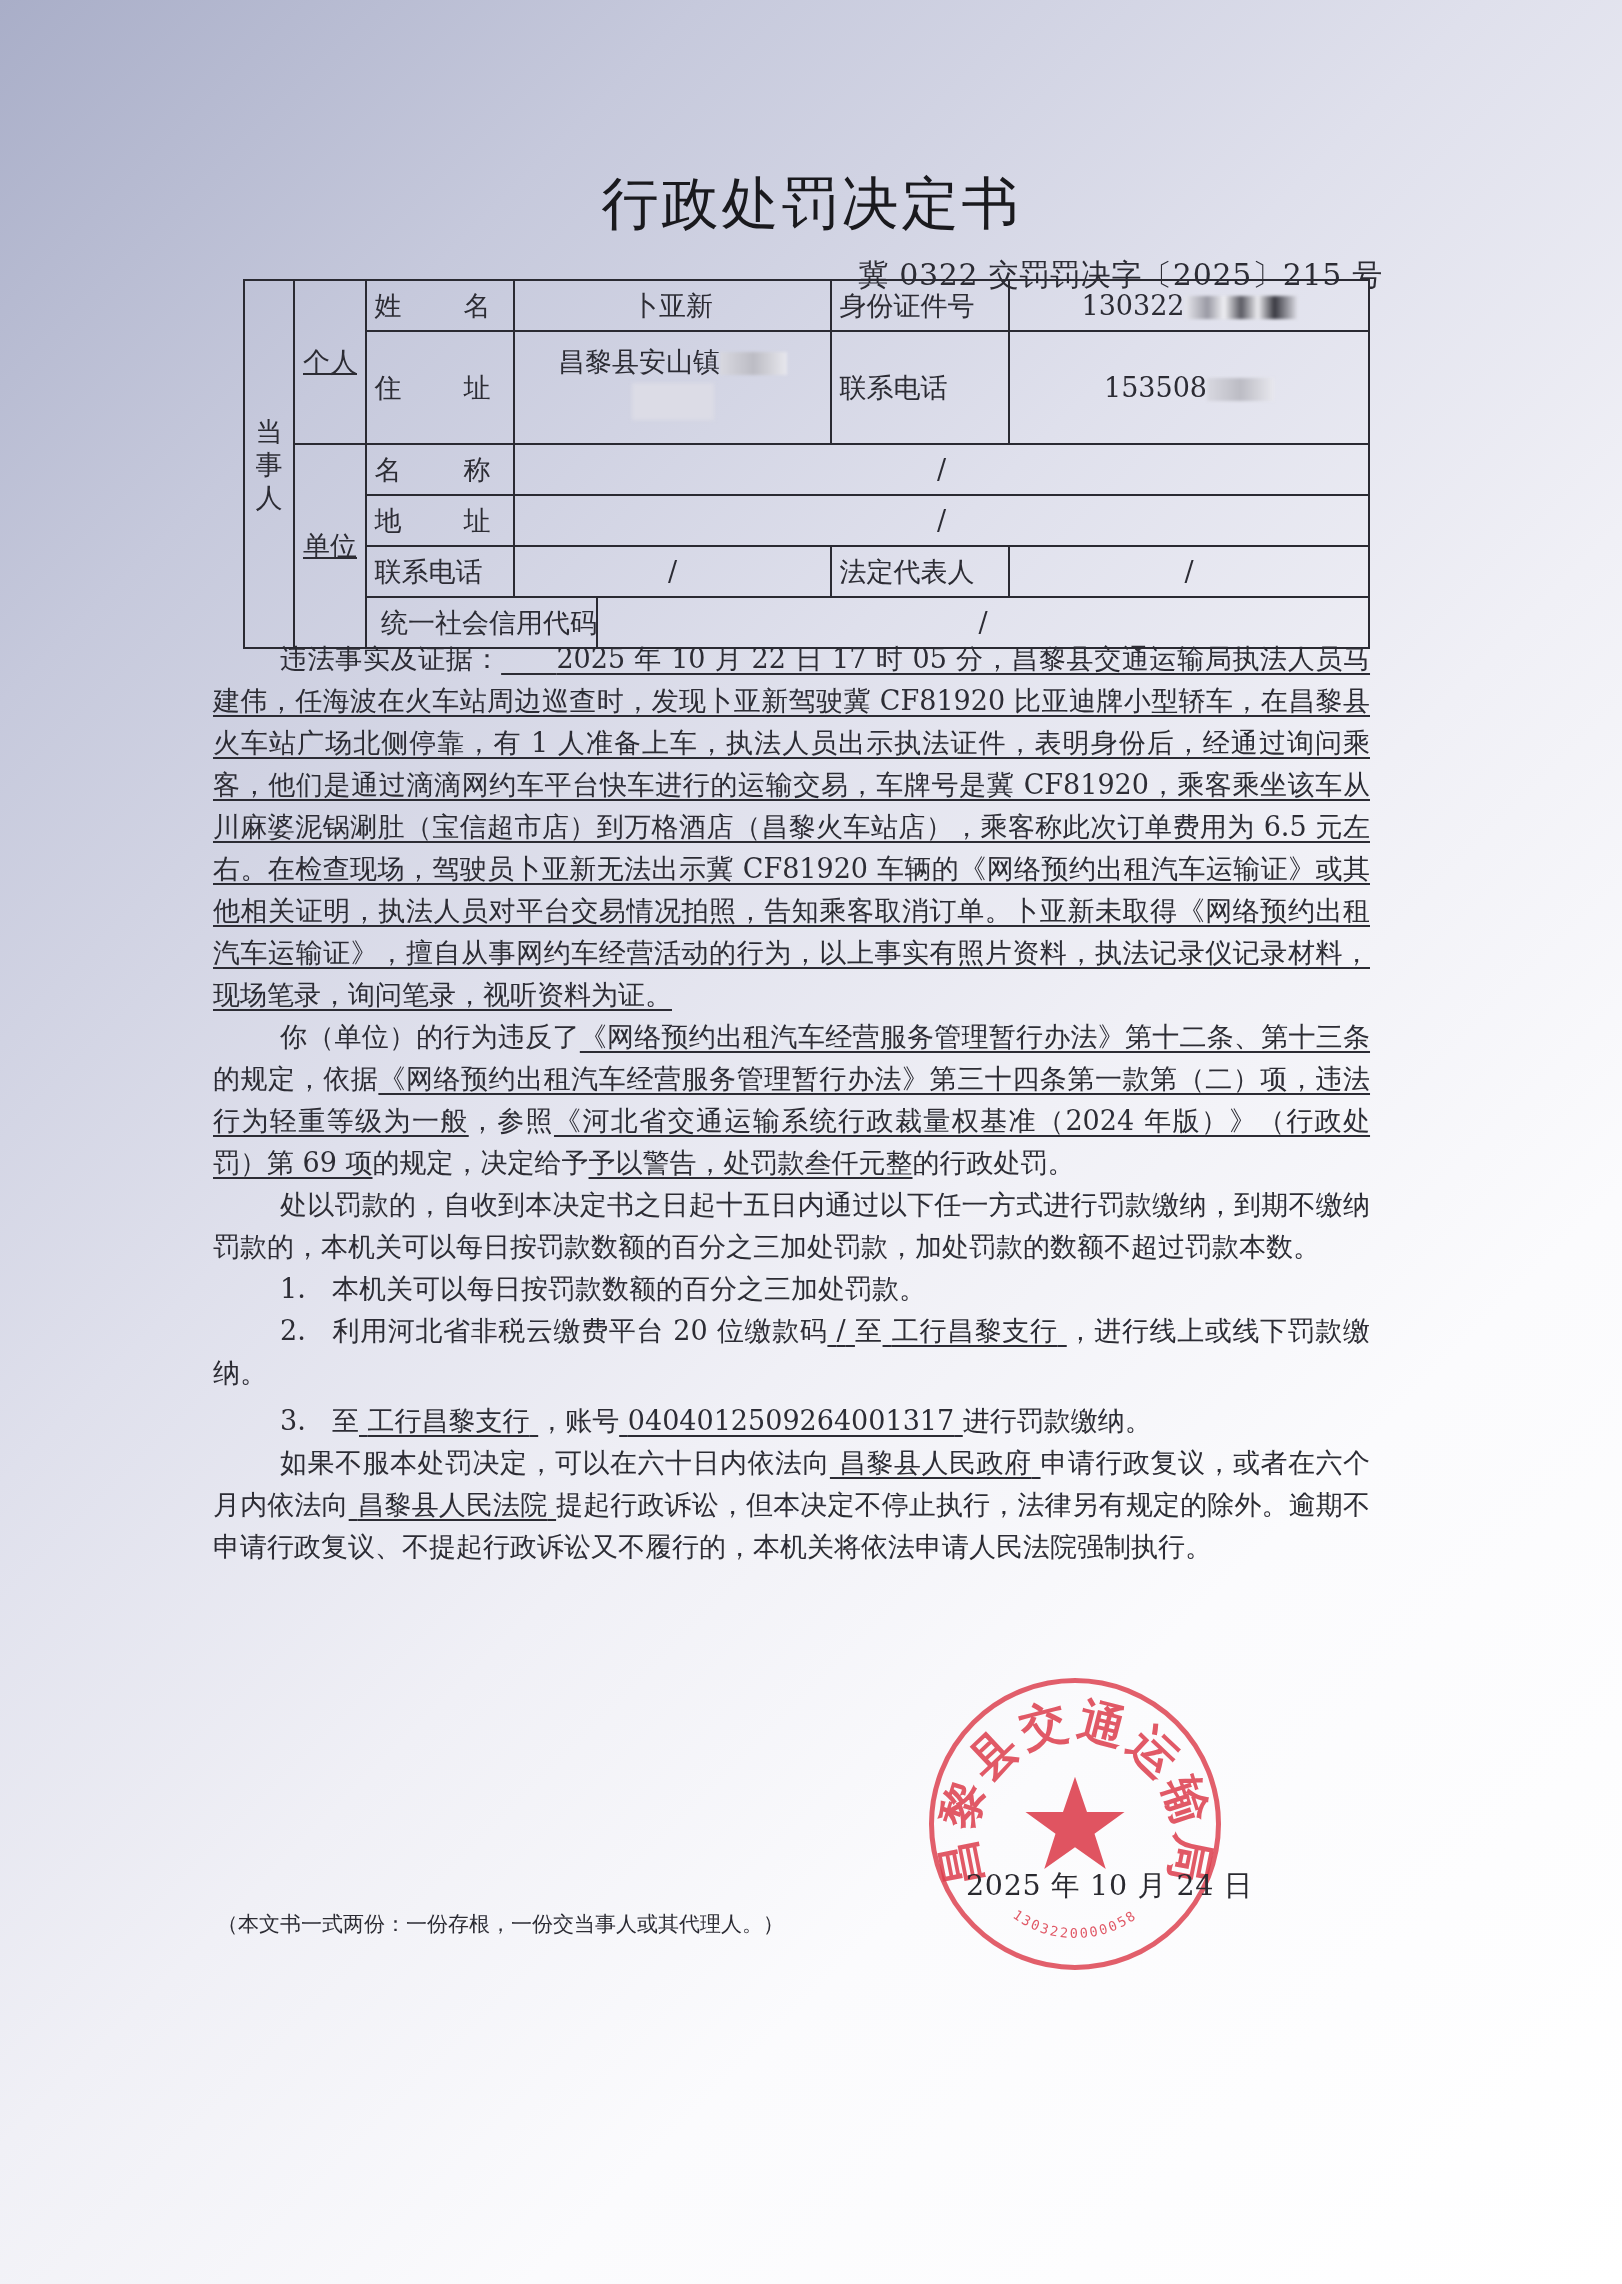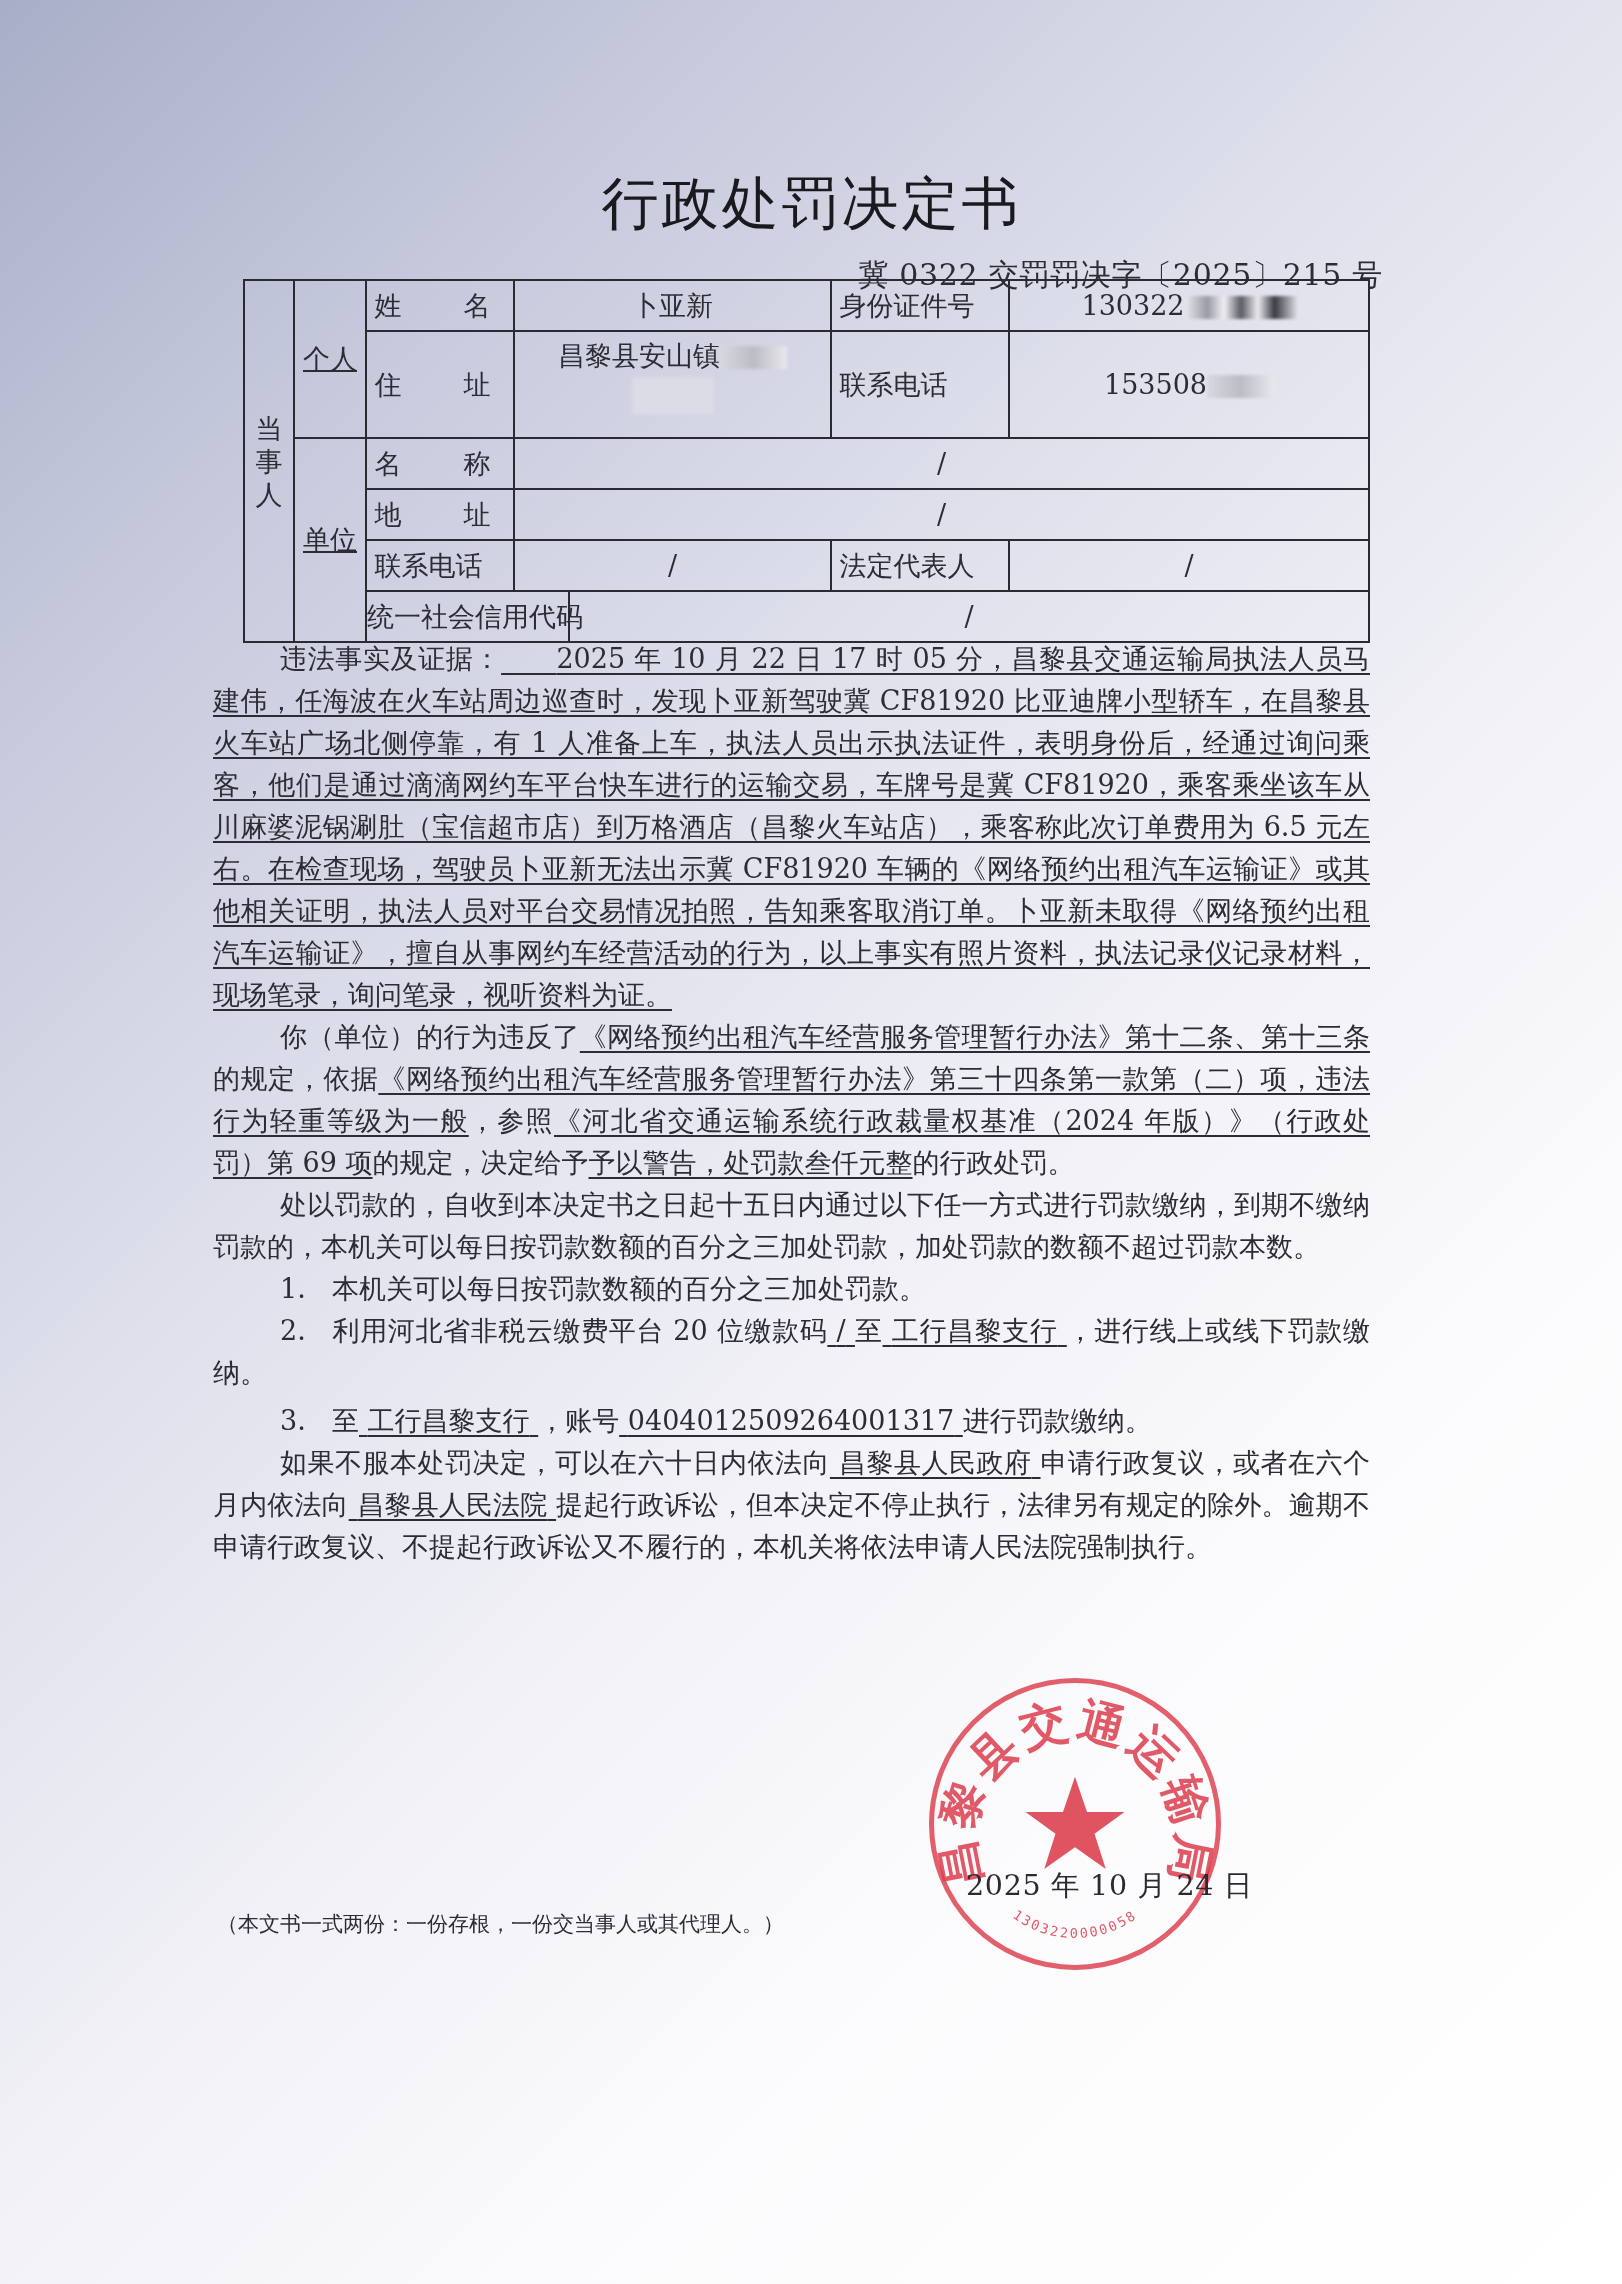--- a/index.html
+++ b/index.html
@@ -94,21 +94,21 @@
         <span>130322</span><span class="blur"></span>
       </td>
     </tr>
     <tr>
       <td class="flabel tall">
         <div class="spread">
               <span>住</span>
               <span>址</span>
             </div>
       </td>
-      <td class="val tall" style="vertical-align:top;padding-top:6px;">
+      <td class="val tall" style="vertical-align:top;padding-top:12px;">
         <span>昌黎县安山镇</span><span class="blur short"></span>
         <span class="addr-blur"></span>
       </td>
       <td class="tall">联系电话</td>
       <td class="val tall">
         <span>153508</span><span class="blur short"></span>
       </td>
     </tr>
     <tr>
       <td class="grp" rowspan="5">
@@ -133,21 +133,21 @@
     </tr>
     <tr>
       <td class="flabel">联系电话</td>
       <td class="center">/</td>
       <td>法定代表人</td>
       <td class="center">/</td>
     </tr>
     <tr>
       <td colspan="4" style="padding:0;">
         <div style="display:flex;height:49px;align-items:stretch;">
-          <div style="width:201px;padding:0 0;display:flex;align-items:center;border-right:2.2px solid #2a2a32;white-space:nowrap;">统一社会信用代码</div>
+          <div style="width:201px;padding:0 14px;display:flex;align-items:center;border-right:2.2px solid #2a2a32;white-space:nowrap;">统一社会信用代码</div>
           <div style="flex:1;display:flex;align-items:center;justify-content:center;">/</div>
         </div>
       </td>
     </tr>
   </tbody>
     </table>
 
   <div class="body">
     <p class="indent">
       <span>违法事实及证据：</span><span class="facts-text">　　<span>2025 年 10 月 22 日 17 时 05 分，昌黎县交通运输局执法人员马建伟，任海波在火车站周边巡查时，发现卜亚新驾驶冀 CF81920 比亚迪牌小型轿车，在昌黎县火车站广场北侧停靠，有 1 人准备上车，执法人员出示执法证件，表明身份后，经通过询问乘客，他们是通过滴滴网约车平台快车进行的运输交易，车牌号是冀 CF81920，乘客乘坐该车从川麻婆泥锅涮肚（宝信超市店）到万格酒店（昌黎火车站店），乘客称此次订单费用为 6.5 元左右。在检查现场，驾驶员卜亚新无法出示冀 CF81920 车辆的《网络预约出租汽车运输证》或其他相关证明，执法人员对平台交易情况拍照，告知乘客取消订单。卜亚新未取得《网络预约出租汽车运输证》，擅自从事网约车经营活动的行为，以上事实有照片资料，执法记录仪记录材料，现场笔录，询问笔录，视听资料为证。</span></span>

